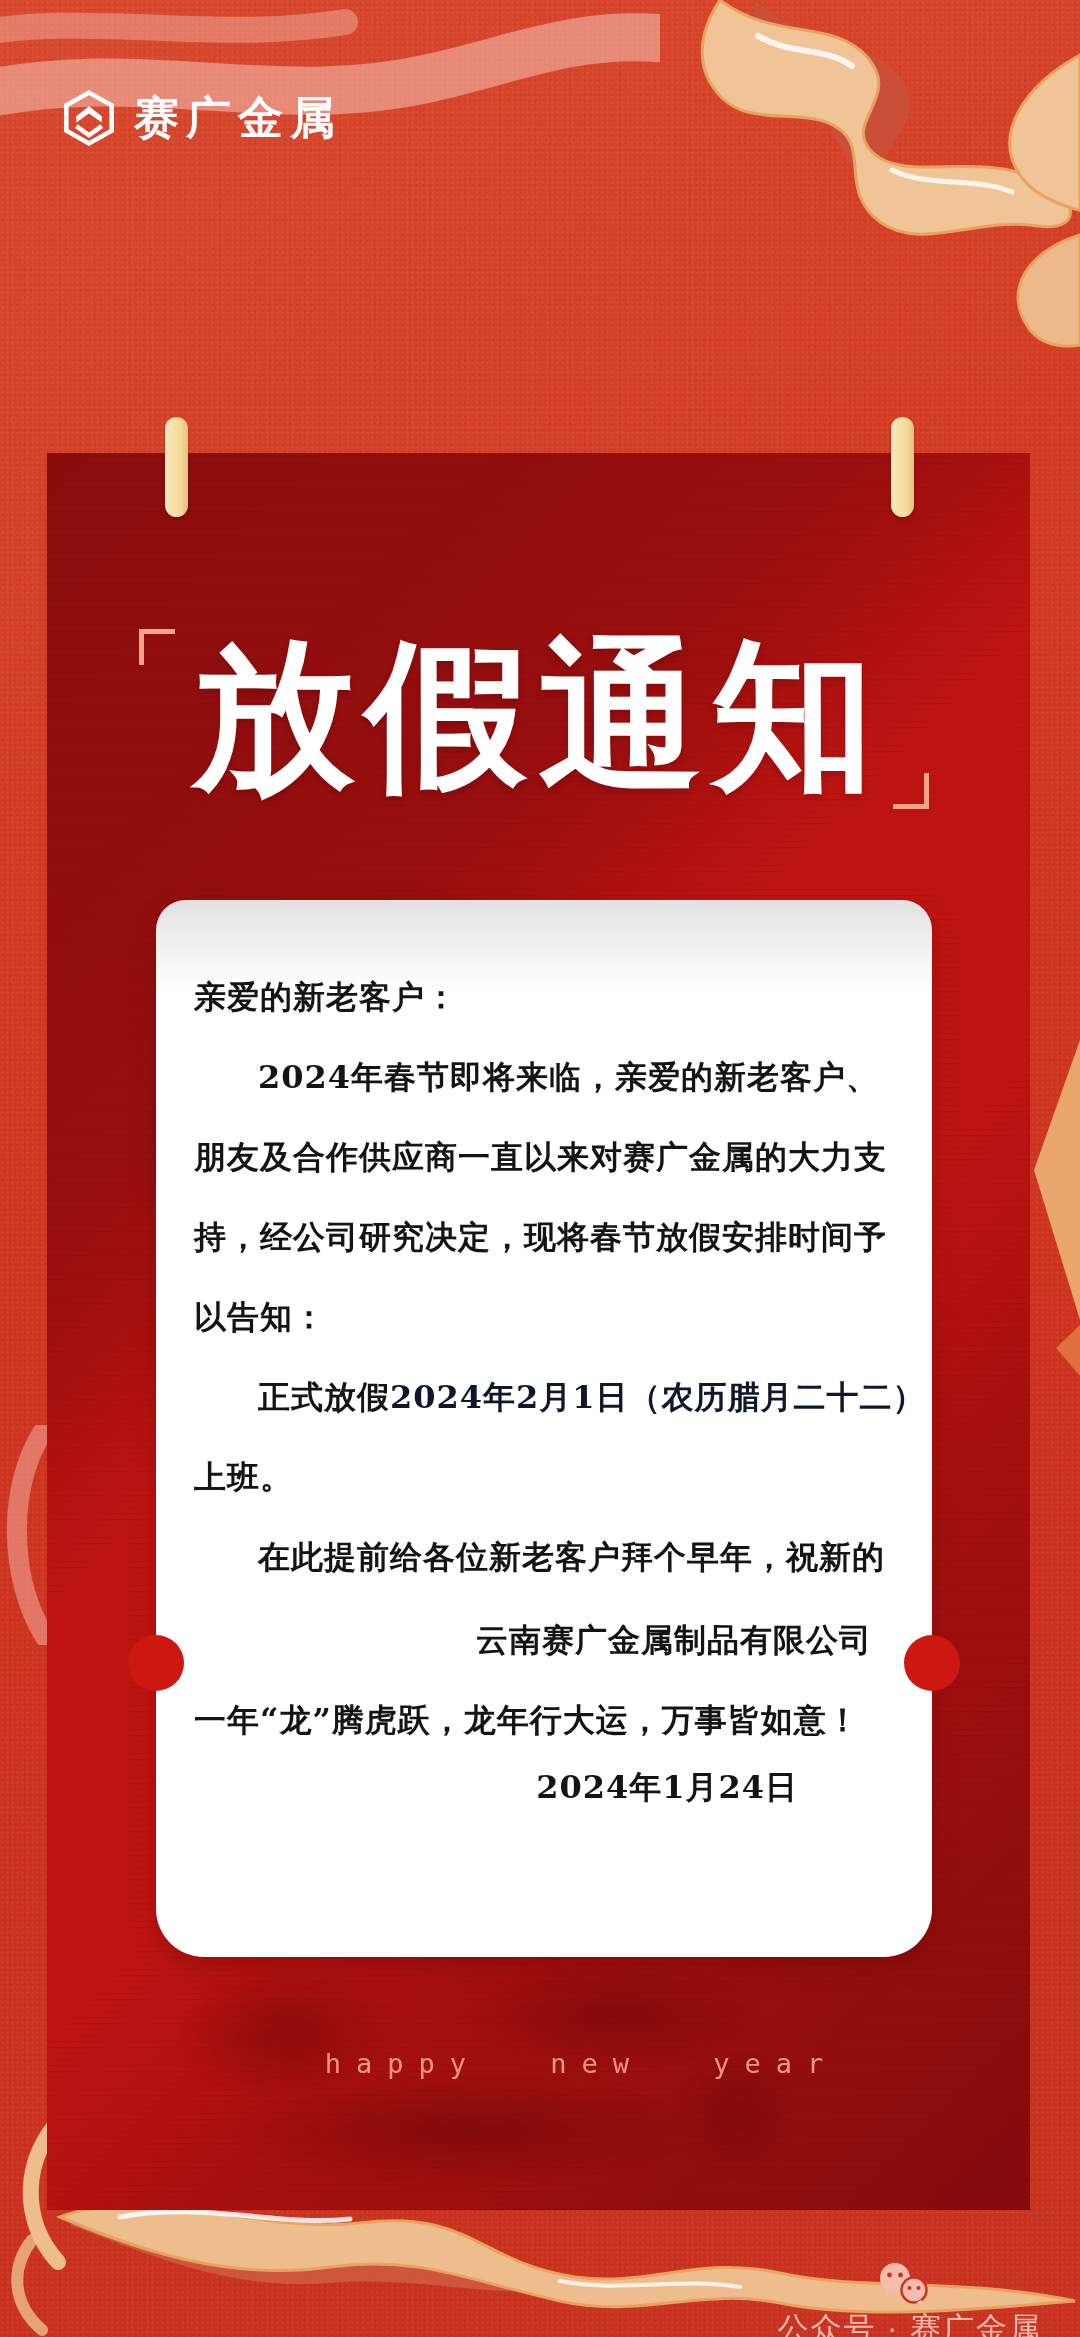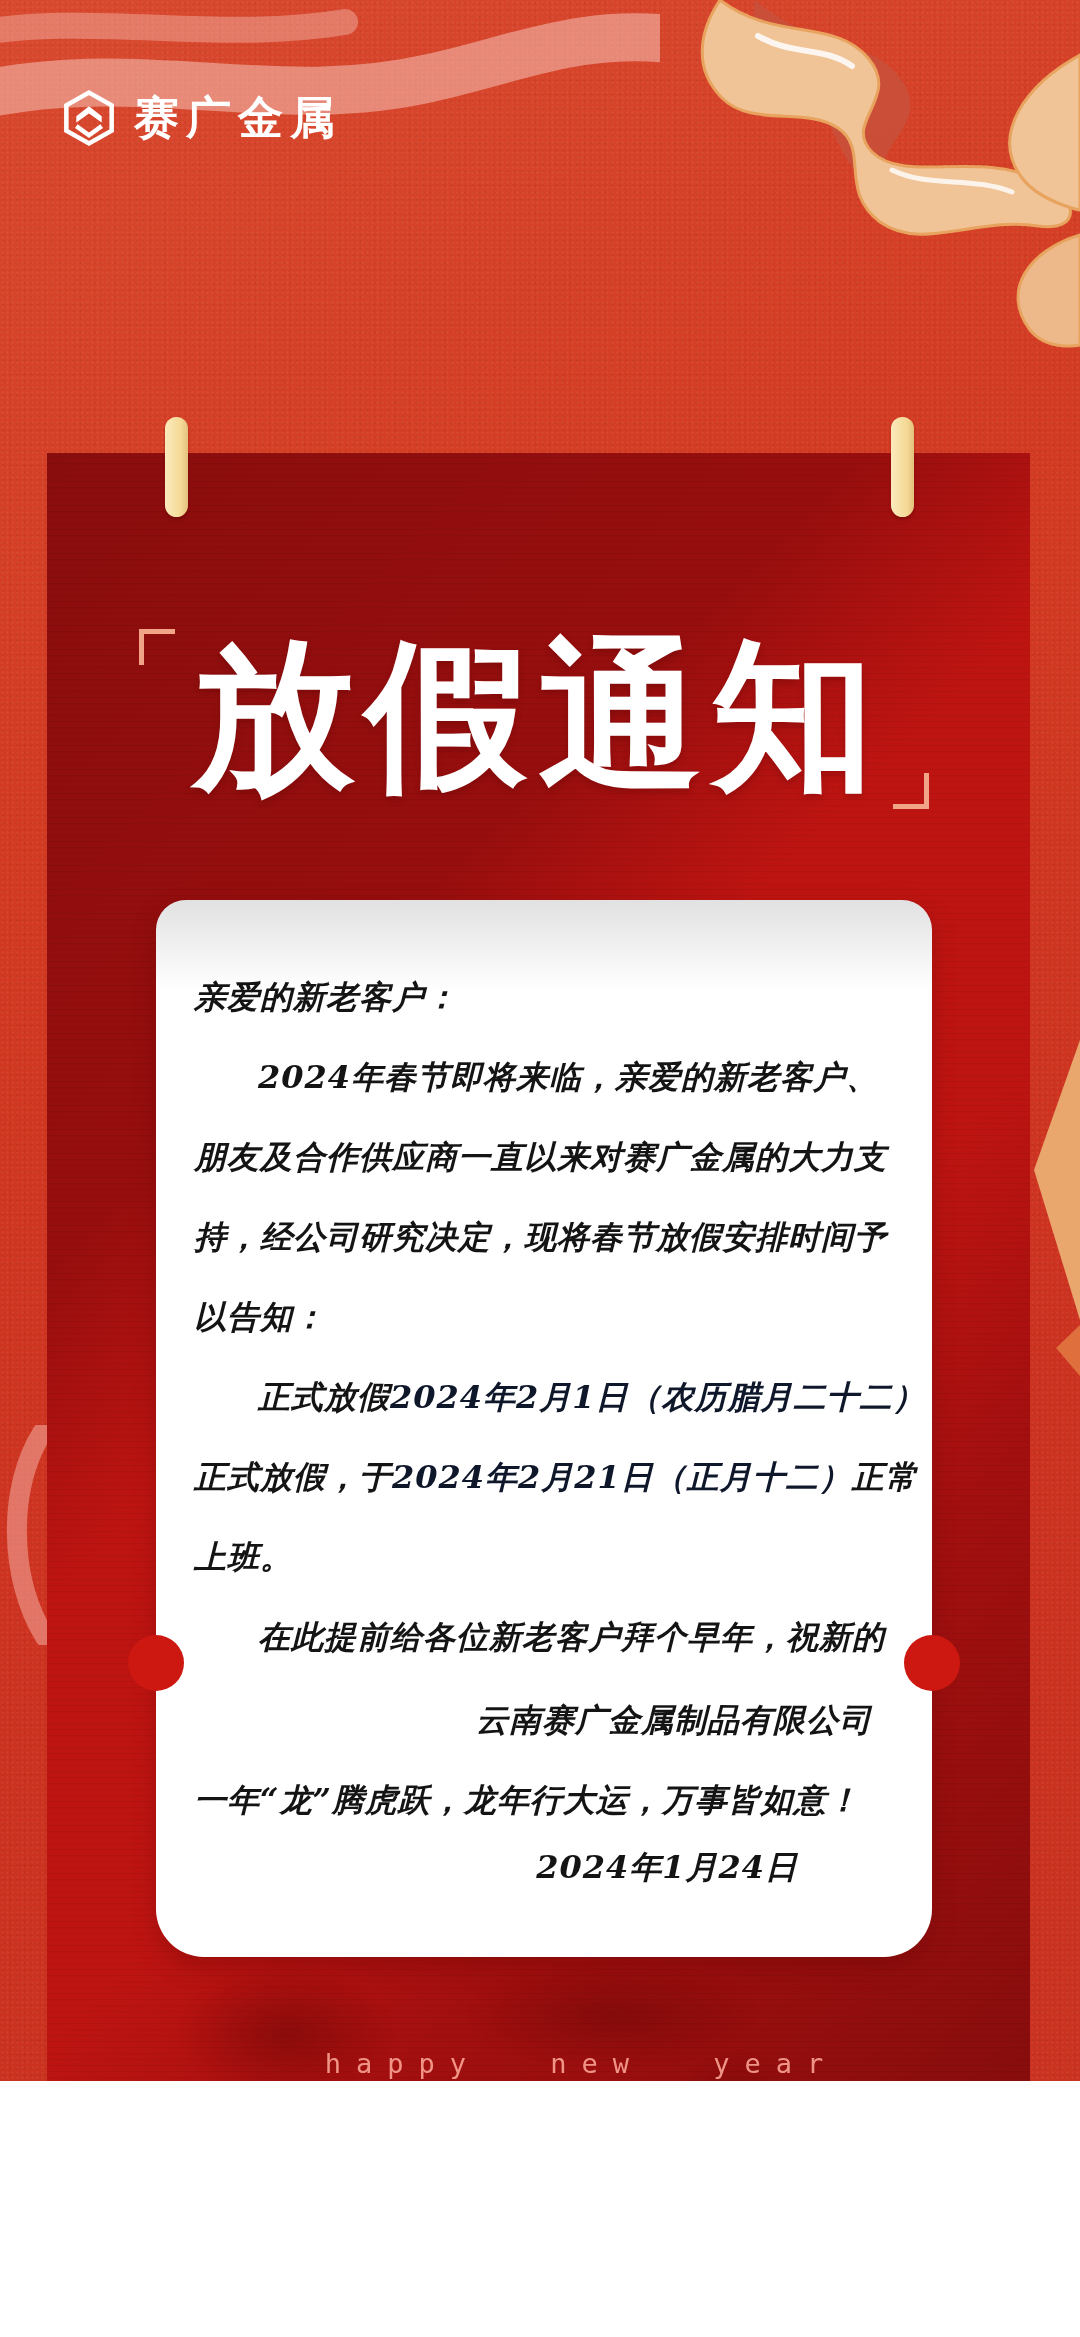--- a/index.html
+++ b/index.html
@@ -1,20 +1,20 @@
 <!DOCTYPE html>
 <html><head>
 <meta charset="utf-8">
 <style>
   * { margin:0; padding:0; box-sizing:border-box; }
   html,body { width:1080px; }
   body { font-family:"Liberation Sans", sans-serif; }
 
   .poster {
-    position:relative; width:1080px; height:2081px; overflow:hidden;
+    position:relative; width:1080px; height:2337px; overflow:hidden;
     background:
       radial-gradient(rgba(255,255,255,.05) 1px, transparent 1.2px),
       radial-gradient(rgba(80,0,0,.07) 1px, transparent 1.2px),
       linear-gradient(160deg,#d8492e 0%, #d23a22 35%, #cc3220 70%, #c93320 100%);
     background-size: 5px 5px, 7px 7px, 100% 100%;
   }
 
   
   .deco { position:absolute; pointer-events:none; }
   .pink-strip {
@@ -84,21 +84,21 @@
     background:#cc1810; z-index:3; top:1182px;
   }
   .notch.left  { left:81px; }
   .notch.right { left:857px; }
 
   .notice-text {
     position:absolute; inset:0; padding:57px 46px 0 38px;
     font-family:"DejaVu Serif","Liberation Serif",serif;
     font-weight:700; color:#141414; font-size:32px; letter-spacing:1px;
   }
-  .line { display:block; height:80px; line-height:80px; white-space:nowrap;font-style:italic; }
+  .line { display:block; height:80px; line-height:80px; white-space:nowrap; }
   .ind  { padding-left:64px; }
   .red  { color:#0f172a; }
   .sign-company { text-align:right; padding-right:14px; margin-top:3px; }
   .sign-date    { text-align:right; padding-right:88px; margin-top:-13px; }
 
   
   .brand { position:absolute; left:60px; top:88px; z-index:5; display:flex; align-items:center; }
   .brand-name {
     margin-left:16px; color:#ffffff; font-size:45px; font-weight:700;
     letter-spacing:7px; font-family:"DejaVu Sans","Liberation Sans",sans-serif;
@@ -181,21 +181,20 @@
     <div class="papercut"></div>
 
     <div class="notice-card">
       <div class="notice-text">
         <span class="line">亲爱的新老客户：</span>
         <span class="line ind">2024年春节即将来临，亲爱的新老客户、</span>
         <span class="line">朋友及合作供应商一直以来对赛广金属的大力支</span>
         <span class="line">持，经公司研究决定，现将春节放假安排时间予</span>
         <span class="line">以告知：</span>
         <span class="line ind"><span>正式放假</span><span class="red">2024年2月1日（农历腊月二十二）</span></span>
-        <span class="line"><span>正式放假，于</span><span class="red">2024年2月21日（正月十二）</span><span>正常</span></span>
         <span class="line">上班。</span>
         <span class="line ind">在此提前给各位新老客户拜个早年，祝新的</span>
         <span class="line sign-company">云南赛广金属制品有限公司</span>
         <span class="line">一年“龙”腾虎跃，龙年行大运，万事皆如意！</span>
         <span class="line sign-date">2024年1月24日</span>
       </div>
     </div>
 
     <div class="notch left"></div>
     <div class="notch right"></div>

